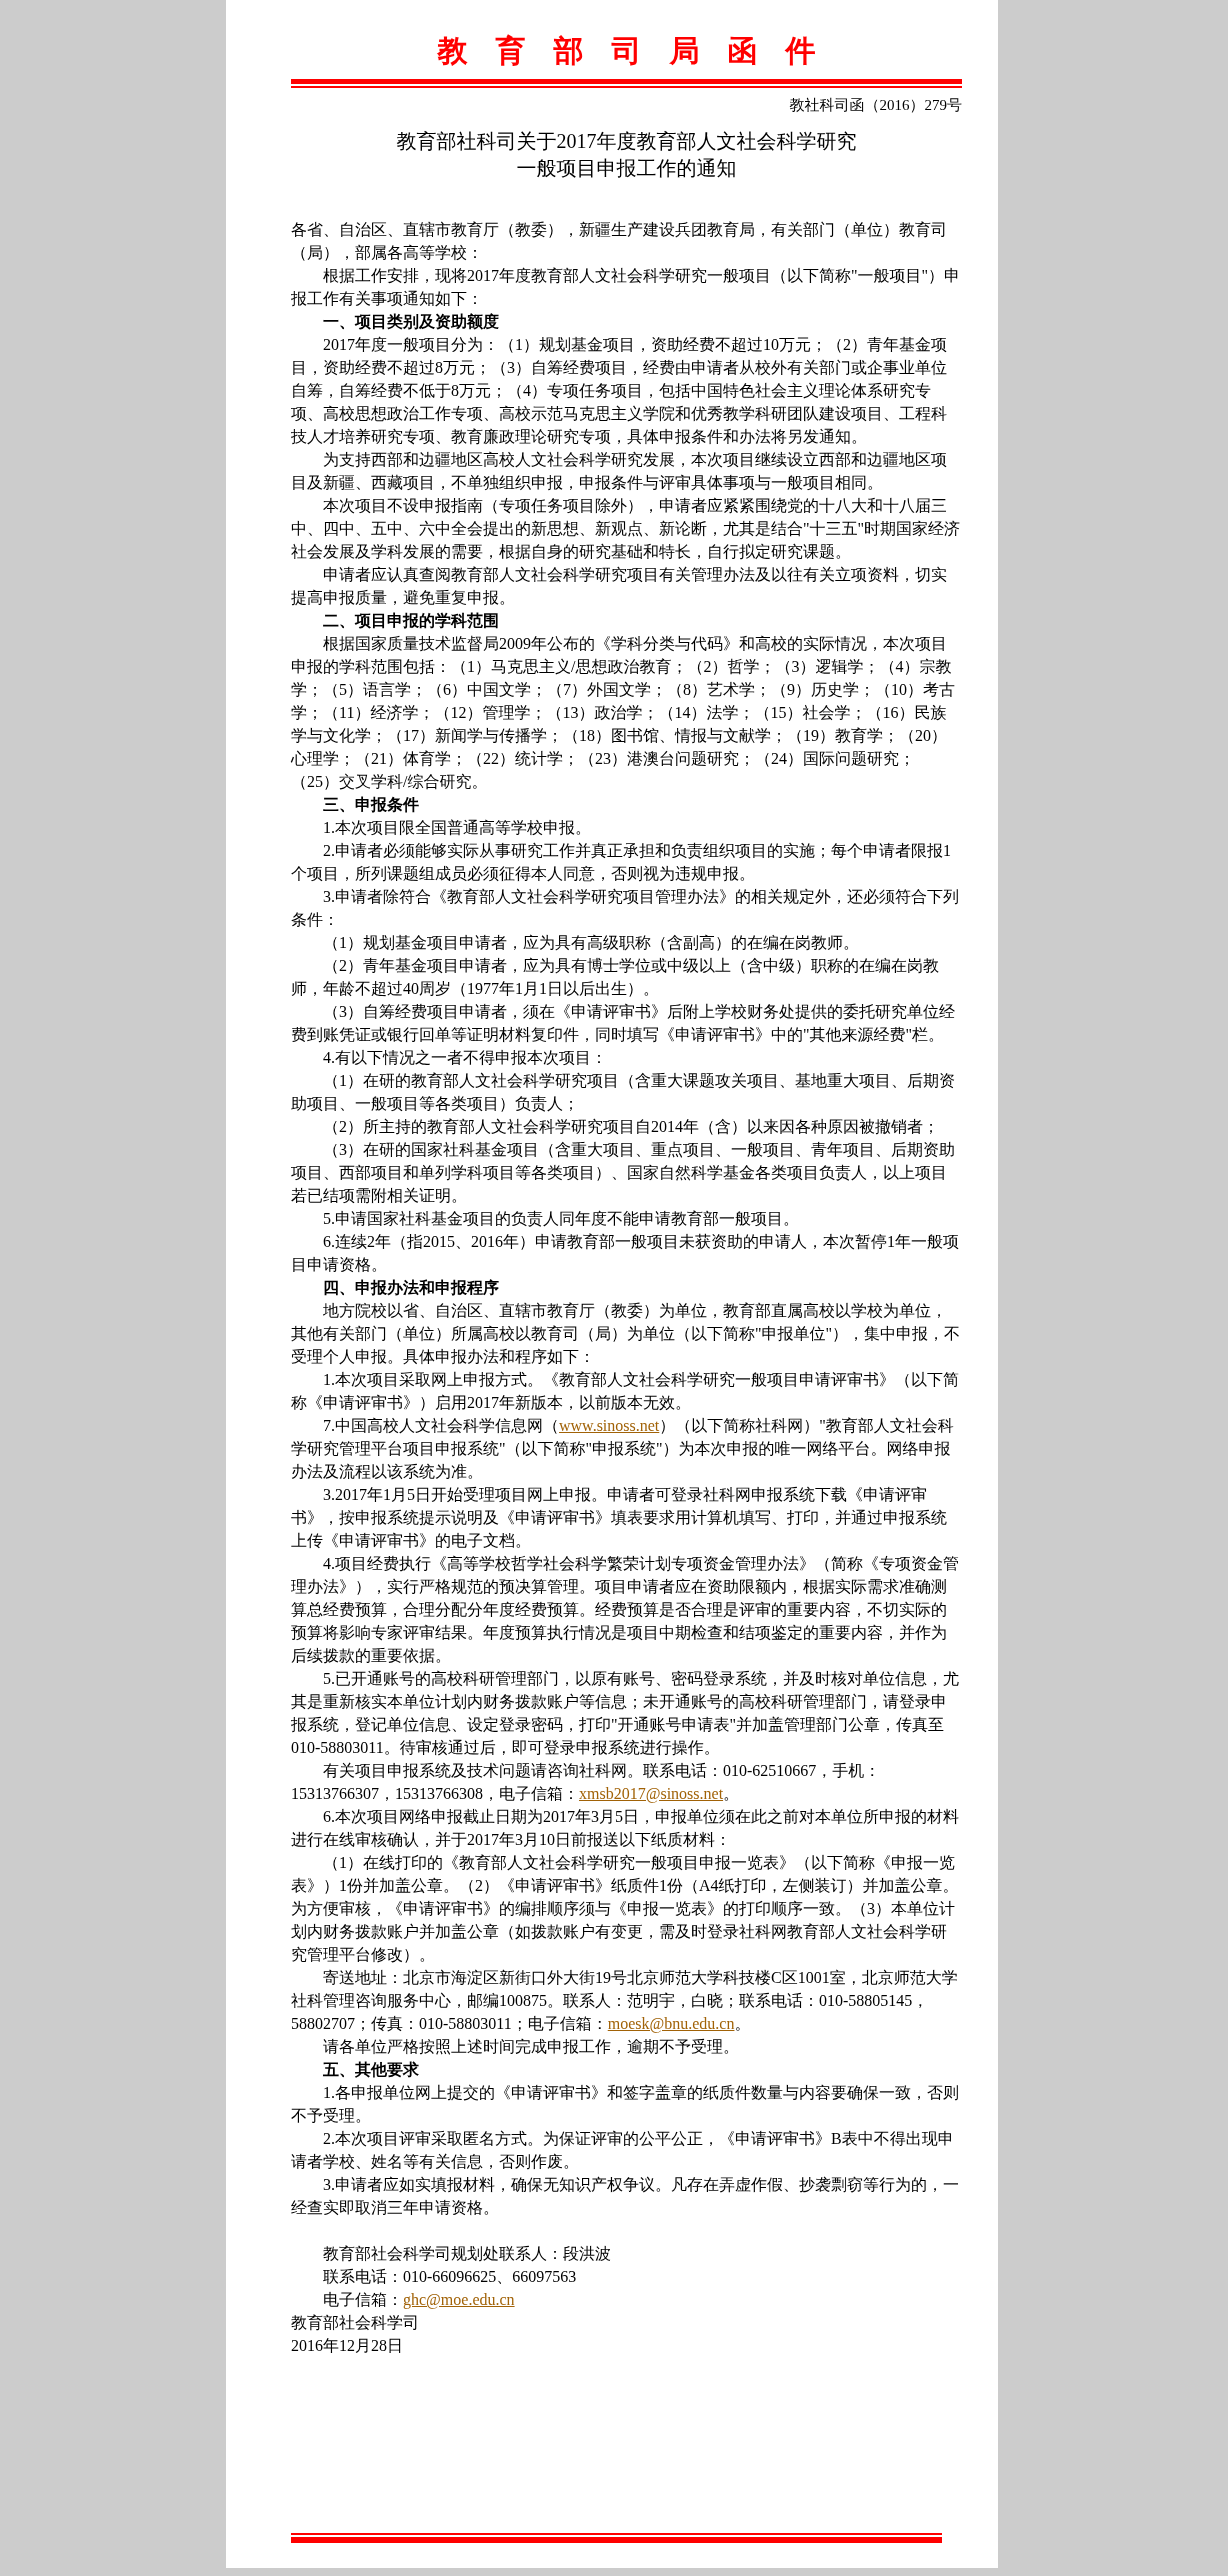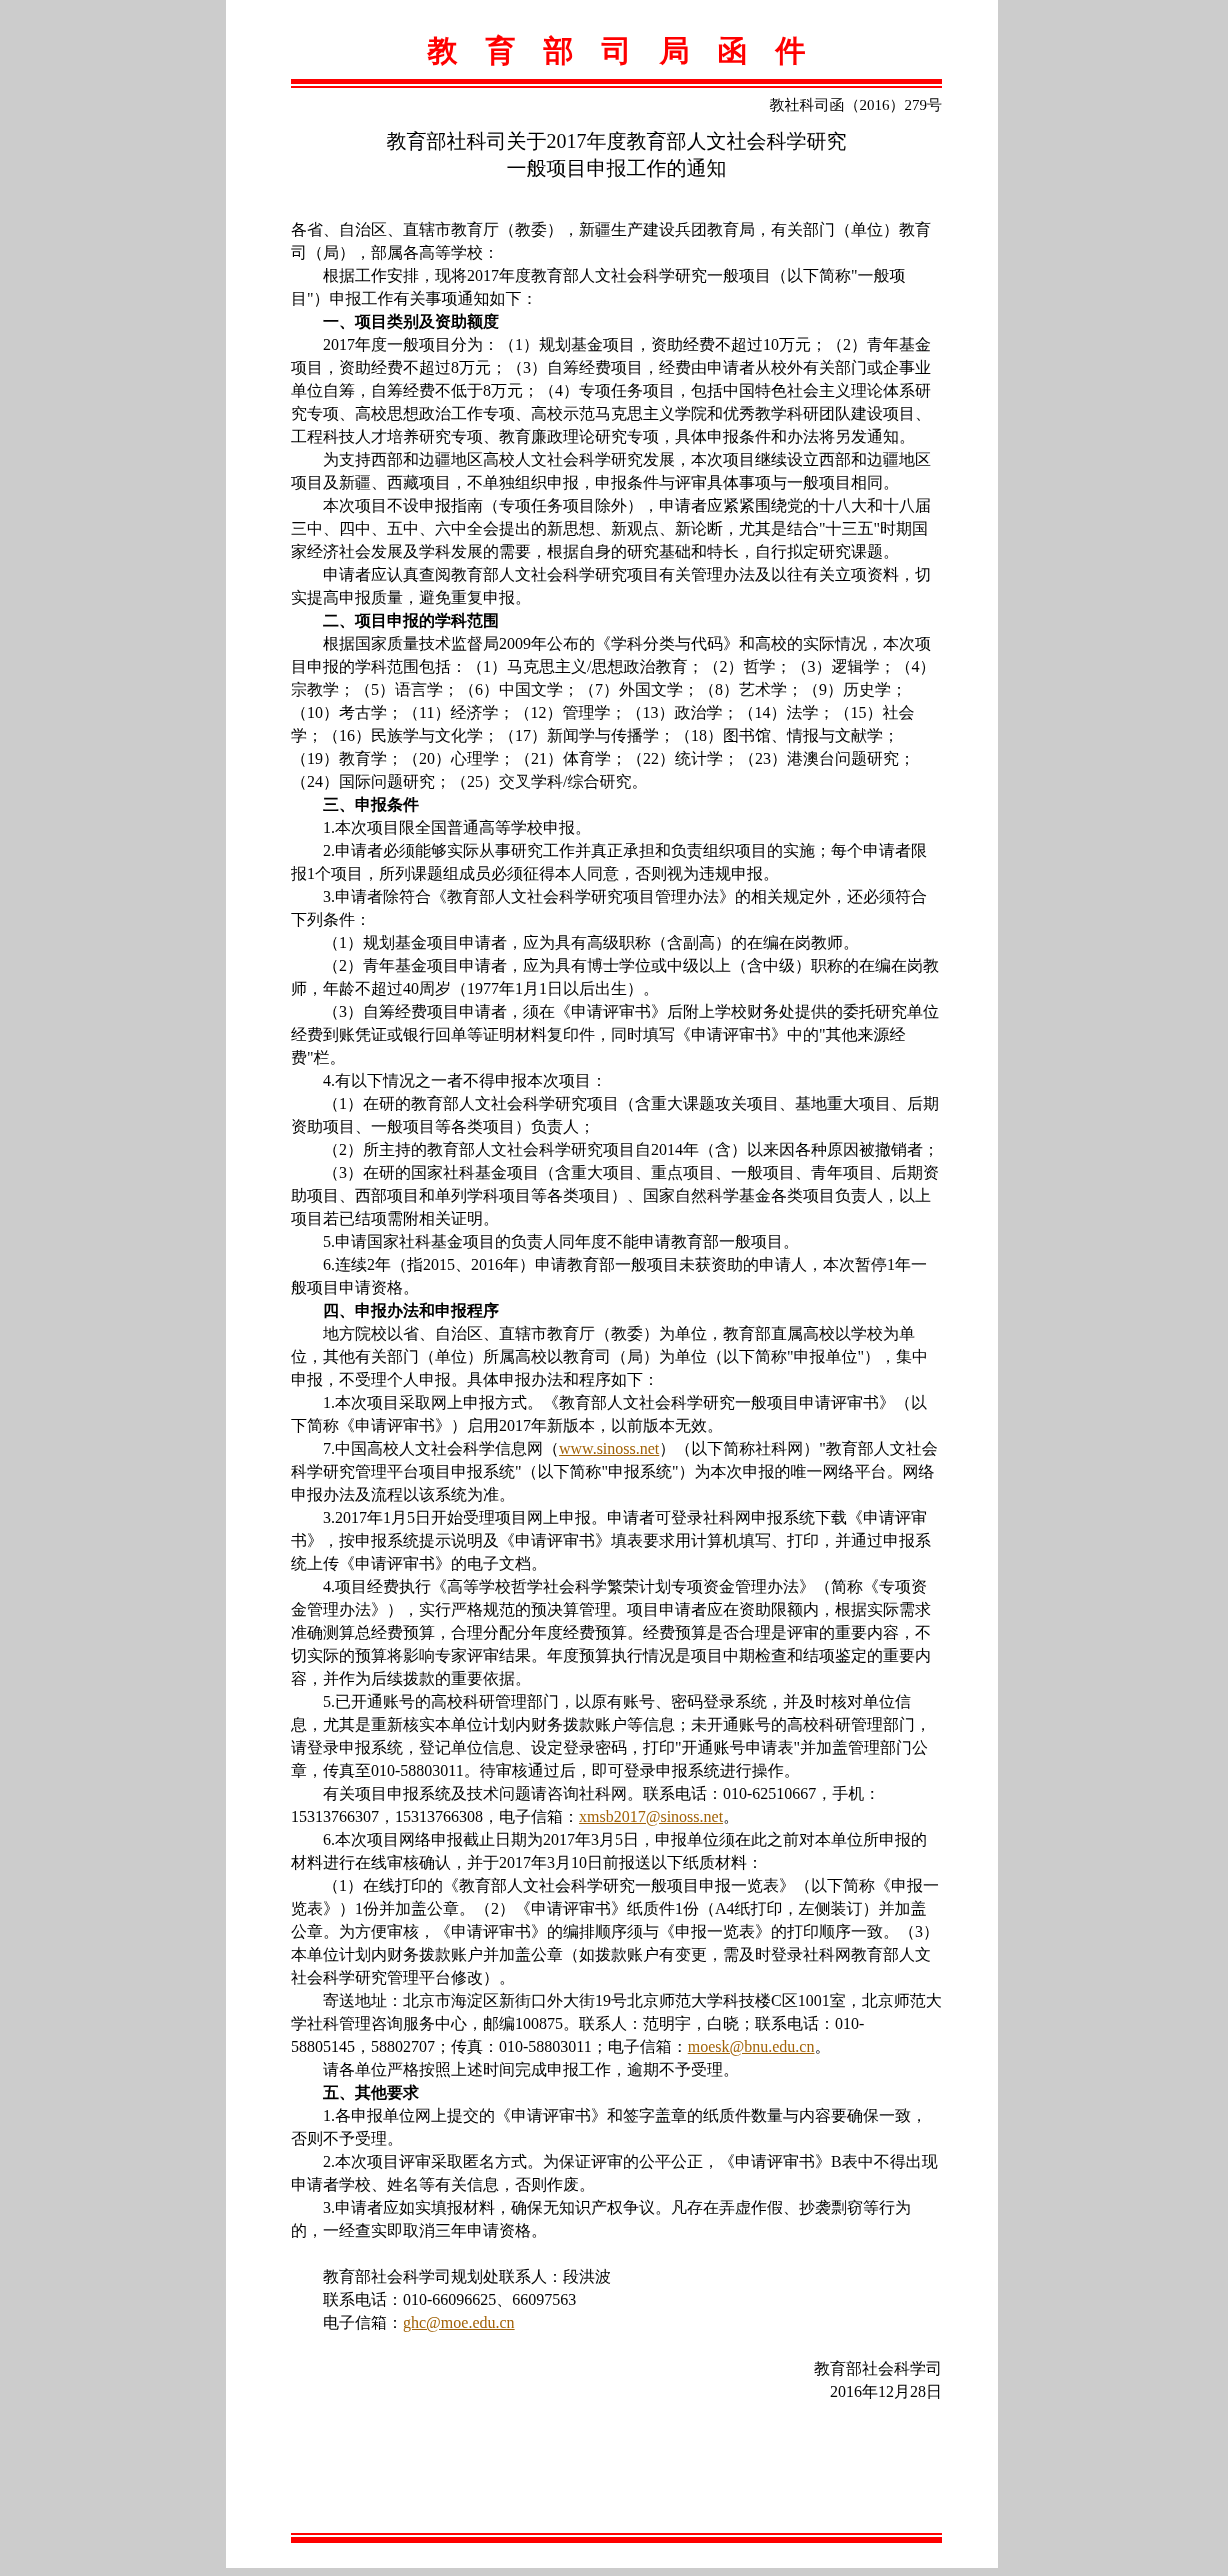--- a/index.html
+++ b/index.html
@@ -14,21 +14,21 @@
   }
   .page {
     position: absolute;
     left: 226px;
     top: 0;
     width: 772px;
     height: 2568px;
     background: #ffffff;
   }
   .content {
-    padding: 0 56px 0 65px;
+    padding: 0 36px 0 65px;
   }
   .banner {
     margin-top: 34px;
     text-align: center;
     font-size: 30px;
     font-weight: bold;
     color: #ff0000;
     letter-spacing: 28px;
     padding-left: 28px;
     line-height: 1.1;
@@ -60,22 +60,21 @@
   .para { margin: 0; }
   .para.normal  { text-indent: 2em; }
   .para.heading { text-indent: 2em; font-weight: bold; }
   .para.salutation { text-indent: 0; }
   .para.gap-before { margin-top: 23px; }
   .doc-link {
     color: #a16207;
     text-decoration: underline;
   }
   .signature {
-    margin-top: 23px;
-    text-align: right;
+    text-align: left;
     font-size: 16px;
     line-height: 23px;
   }
   .rule-bottom {
     position: absolute;
     left: 65px;
     right: 56px;
     bottom: 25px;
     height: 10px;
     background: linear-gradient(to bottom, #ff0000 0px, #ff0000 2px, #ffffff 2px, #ffffff 4px, #ff0000 4px, #ff0000 10px);

